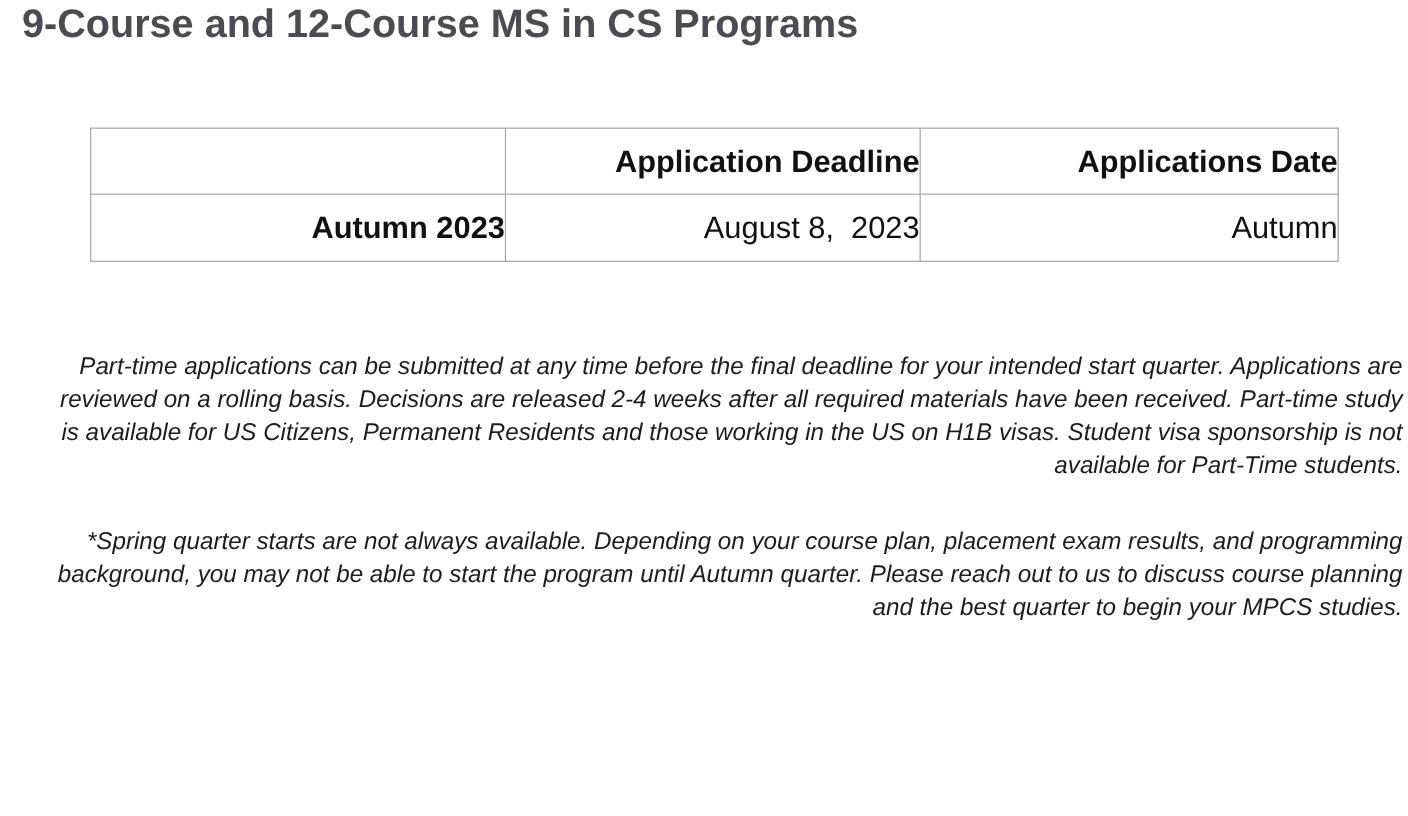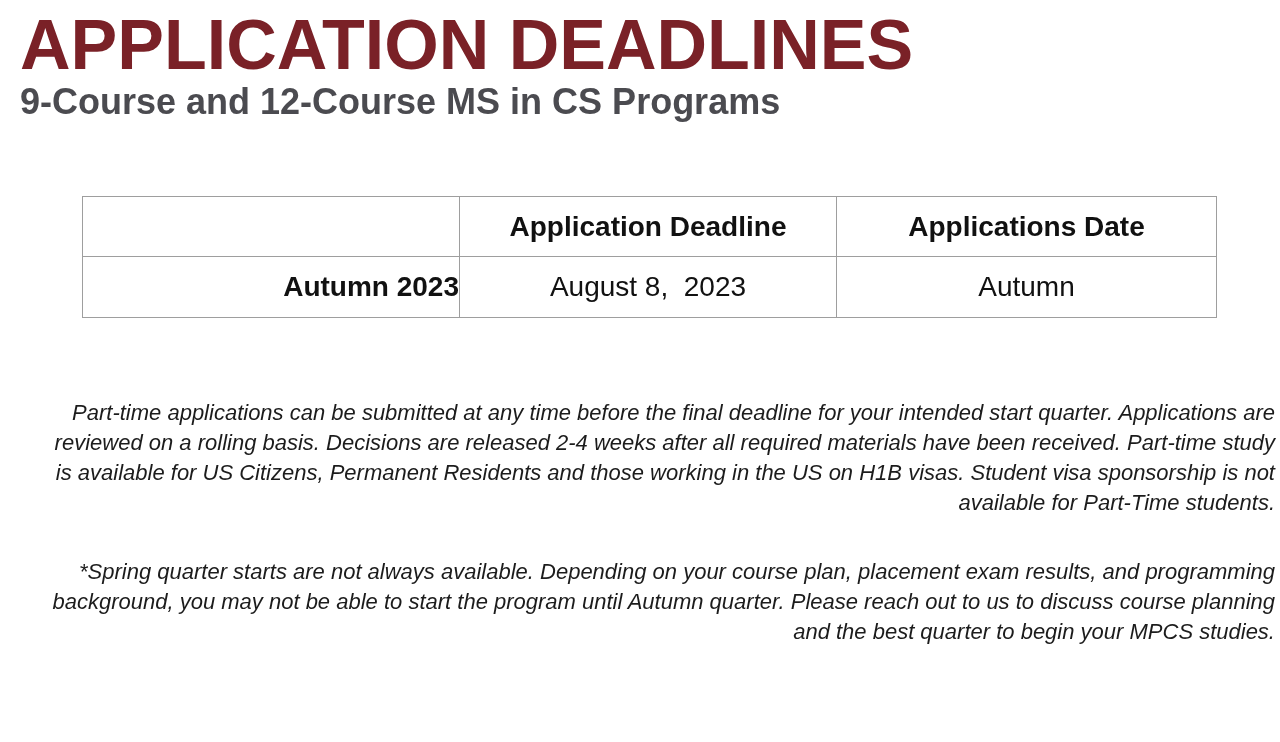--- a/index.html
+++ b/index.html
@@ -50,21 +50,21 @@
     margin: 74px 0 0 82px;
     border-collapse: collapse;
     table-layout: fixed;
     width: 1134px;
   }
   table.deadlines th,
   table.deadlines td {
     border: 1.5px solid var(--table-border);
     font-size: 28px;
     color: var(--table-text);
-    text-align: center;
+    text-align: right;
     vertical-align: middle;
     padding: 0;
     background: #ffffff;
   }
   table.deadlines thead tr { height: 60px; }
   table.deadlines tbody tr { height: 61px; }
   table.deadlines th { font-weight: bold; }
   table.deadlines td.term {
     text-align: right;
     padding-left: 10px;
@@ -82,21 +82,20 @@
     color: var(--body-text);
     text-align: right;
   }
   .note.second { margin-top: 39px; }
 </style>
 </head>
 <body>
 
 <main>
 
-  <h1 class="page-title">APPLICATION DEADLINES</h1>
 
 
   <h3 class="program-detail">9-Course and 12-Course MS in CS Programs</h3>
 
   <table class="deadlines">
     <colgroup>
       <col class="c1">
       <col class="c2">
       <col class="c3">
     </colgroup>

